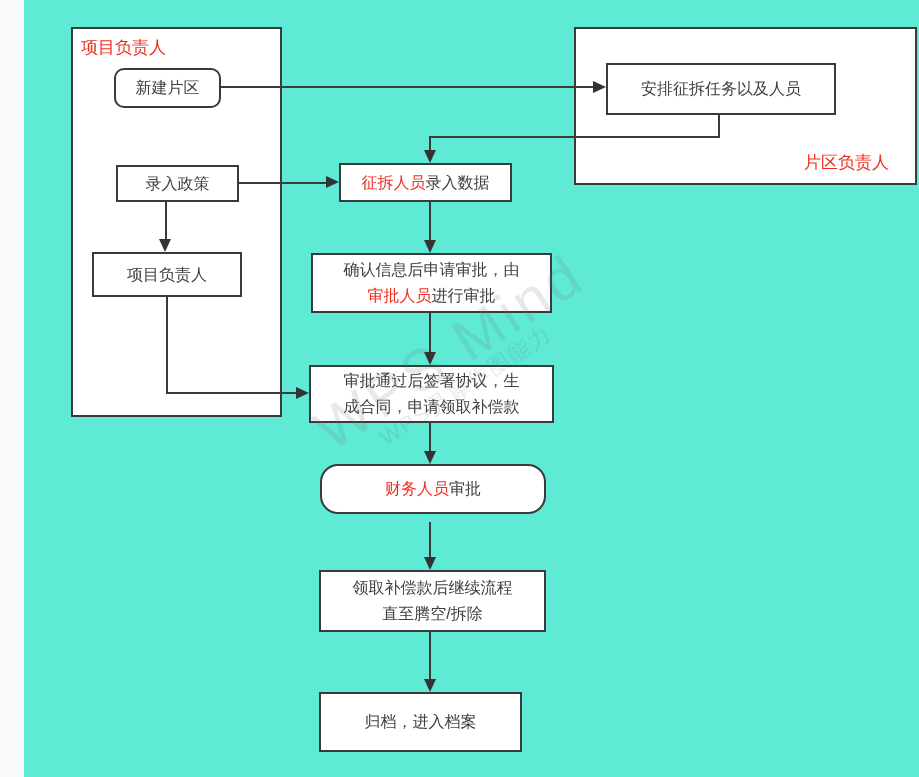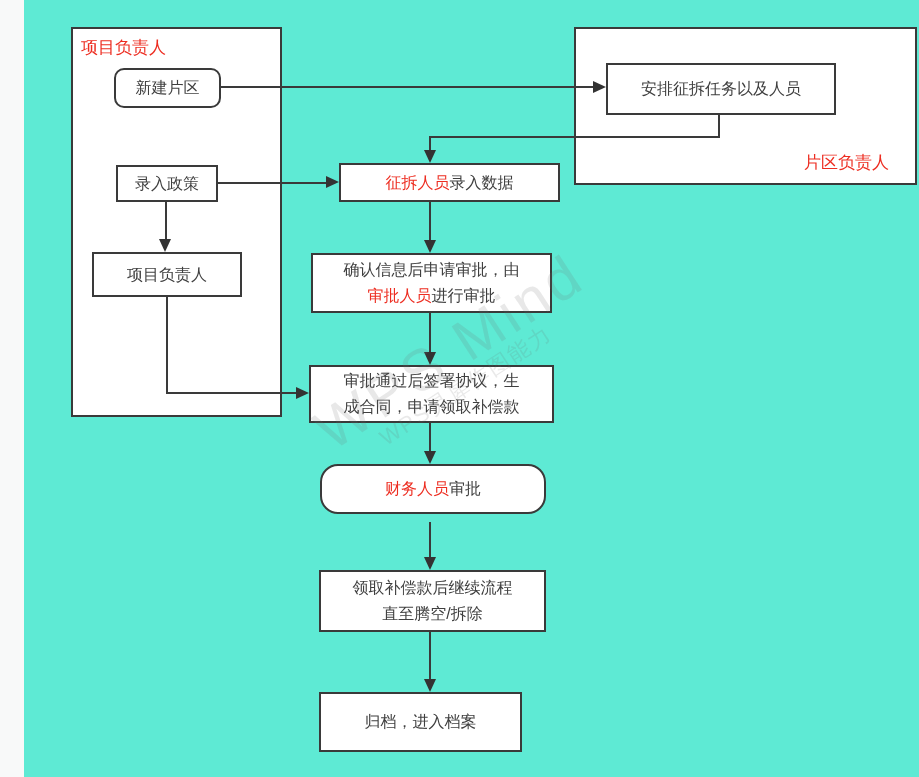--- a/index.html
+++ b/index.html
@@ -15,23 +15,23 @@
   .group-label.br{right:26px;bottom:9px;}
 
   .node{
     position:absolute;background:#ffffff;border:2px solid #3a3a3a;box-sizing:border-box;
     display:flex;align-items:center;justify-content:center;text-align:center;
     font-size:16px;line-height:26px;white-space:nowrap;z-index:3;
   }
   .red{color:#ed2d21;}
   #box-new-area{left:90px;top:68px;width:107px;height:40px;border-radius:10px;}
   #box-arrange{left:582px;top:63px;width:230px;height:52px;}
-  #box-policy{left:92px;top:165px;width:102px;height:37px;}
+  #box-policy{left:92px;top:165px;width:123px;height:37px;}
   #box-template{left:68px;top:252px;width:150px;height:45px;}
-  #box-enter{left:315px;top:163px;width:221px;height:39px;}
+  #box-enter{left:315px;top:163px;width:173px;height:39px;}
   #box-confirm{left:287px;top:253px;width:241px;height:60px;}
   #box-sign{left:285px;top:365px;width:245px;height:58px;}
   #box-finance{left:296px;top:464px;width:226px;height:50px;border-radius:18px;}
   #box-receive{left:295px;top:570px;width:227px;height:62px;}
   #box-archive{left:295px;top:692px;width:203px;height:60px;}
 
   .hline,.vline{position:absolute;background:#3a3a3a;z-index:2;}
   .hline{height:2px;}
   .vline{width:2px;}
   .arrow-right{position:absolute;width:0;height:0;z-index:2;

